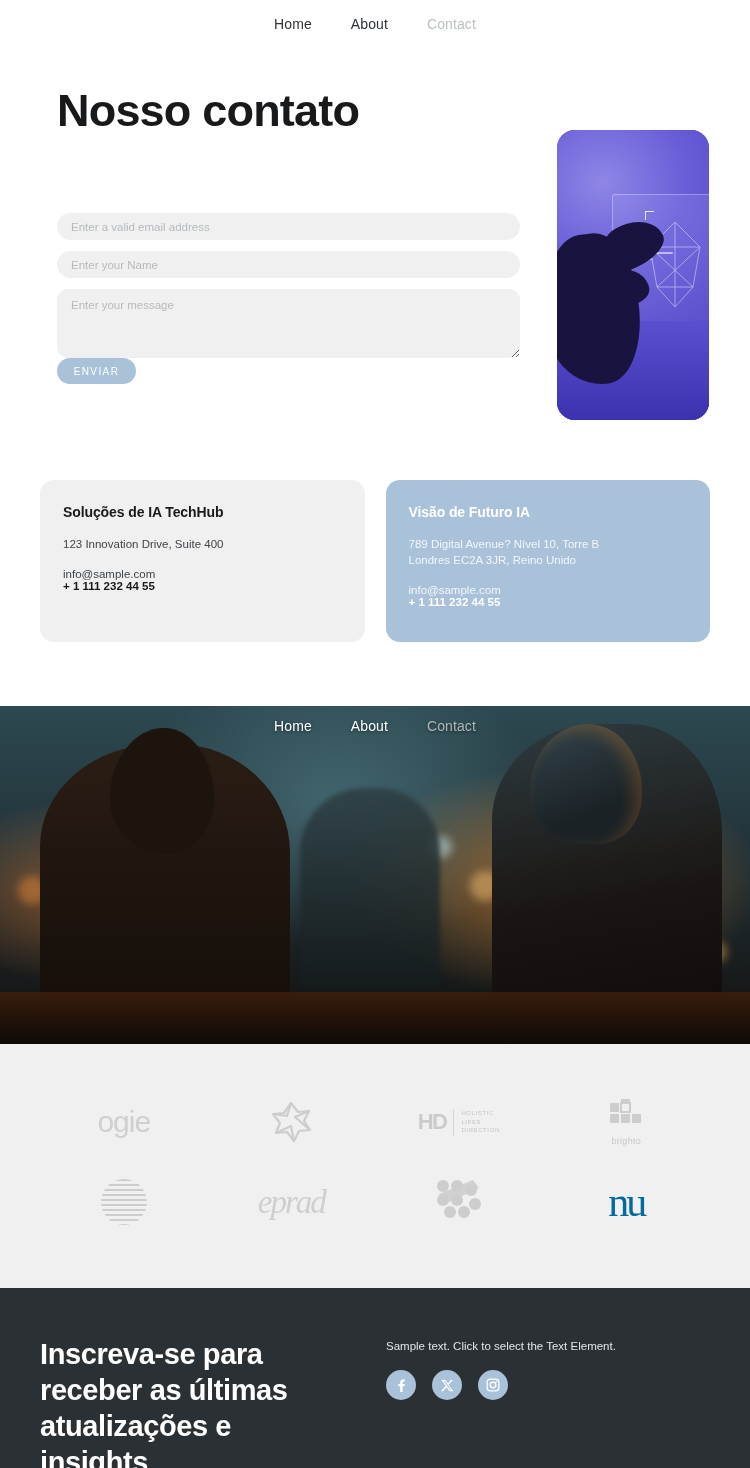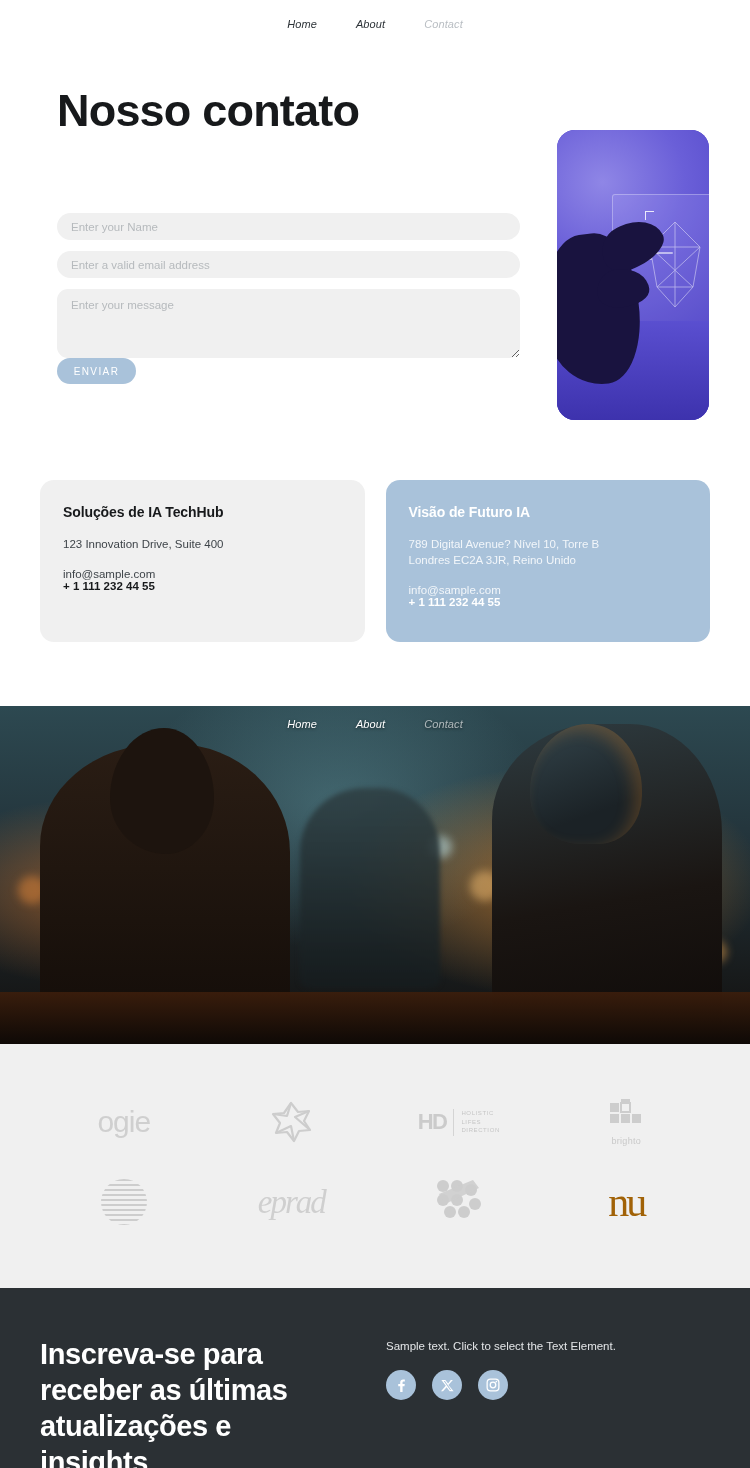--- a/index.html
+++ b/index.html
@@ -15,25 +15,24 @@
   
   .topnav {
     height: 47px;
     display: flex;
     align-items: center;
     justify-content: center;
     gap: 39px;
     background: #ffffff;
   }
   .nav-link {
-    font-size: 11px;
+    font-size: 14px;
     color: #2d3338;
     text-decoration: none;
     letter-spacing: .1px;
-    font-style: italic;
   }
   .nav-link.muted { color: #b9bec3; }
 
   
   .contact-section {
     position: relative;
     padding: 38px 0 56px 0;
     background: #ffffff;
   }
   .contact-inner { width: 750px; position: relative; }
@@ -321,21 +320,21 @@
   .logo-script {
     font-family: "Liberation Serif", "DejaVu Serif", serif;
     font-style: italic;
     font-size: 33px;
     color: #cfcfcf;
     letter-spacing: -2px;
   }
   .logo-nu {
     font-family: "Liberation Serif", "DejaVu Serif", serif;
     font-size: 42px;
-    color: #a16207;
+    color: #0369a1;
     letter-spacing: -3px;
   }
   .stripe-circle {
     width: 46px; height: 46px; border-radius: 50%;
     background: repeating-linear-gradient(
       180deg, #cdcdcd 0 2px, #f0f0f0 2px 5px);
   }
 
   
   .footer {
@@ -385,22 +384,22 @@
     <a href="#" class="nav-link">About</a>
     <a href="#" class="nav-link muted">Contact</a>
   </nav>
 
   <section class="contact-section">
     <div class="contact-inner" style="height:565px;">
 
       <h1 class="page-title">Nosso contato</h1>
 
       <form class="form">
+        <input class="field" type="email" placeholder="Enter a valid email address" style="">
         <input class="field" type="text" placeholder="Enter your Name" style="">
-        <input class="field" type="email" placeholder="Enter a valid email address" style="">
         <textarea class="field-area" placeholder="Enter your message" style=""></textarea>
         <button class="submit-btn" type="submit">ENVIAR</button>
       </form>
 
       <div class="hero-img">
         <div class="sky"></div>
         <div class="panel"></div>
         <div class="corner c1"></div>
         <div class="corner c2"></div>
         <svg class="mesh" viewBox="0 0 60 95">

